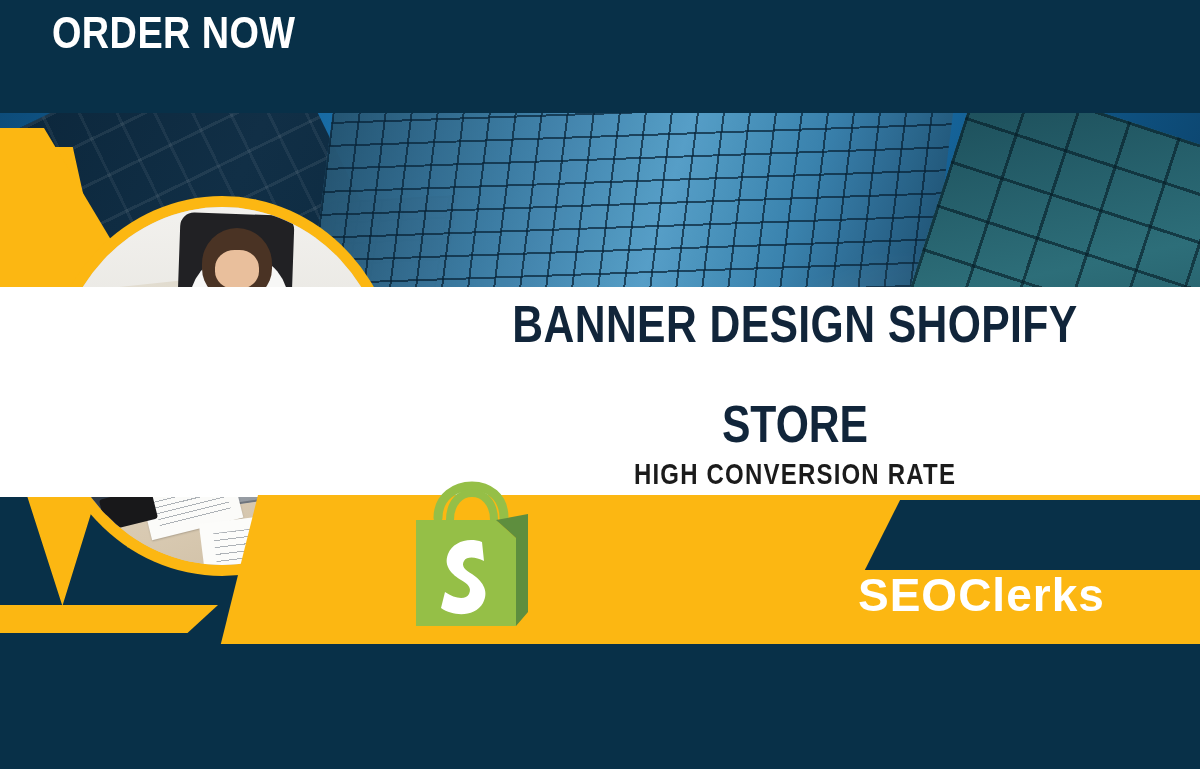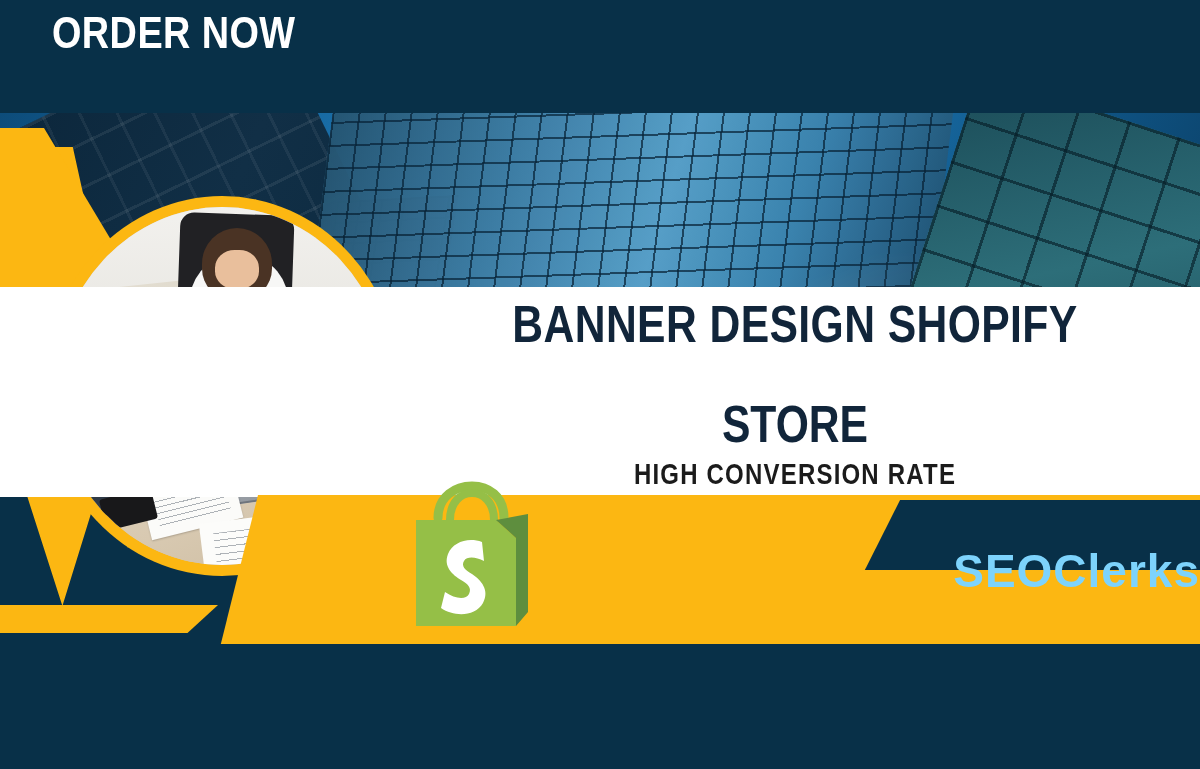--- a/index.html
+++ b/index.html
@@ -230,25 +230,25 @@
   }
   .order-now-label{
     position:absolute;left:52px;top:11px;
     color:#ffffff;
     font-family:"Liberation Sans Narrow","Liberation Sans",sans-serif;
     font-weight:bold;font-size:44px;line-height:1;letter-spacing:.5px;
     transform:scaleX(.86);transform-origin:left top;
     white-space:nowrap;
   }
   .brand{
-    position:absolute;left:858px;top:548px;width:342px;
-    color:#7dd3fc;
+    position:absolute;left:858px;top:572px;width:342px;
+    color:#ffffff;
     font-family:"Liberation Sans",sans-serif;
     font-weight:bold;font-size:46px;line-height:1;letter-spacing:1px;
-    text-align:right;white-space:nowrap;
+    text-align:left;white-space:nowrap;
   }
 </style>
 </head>
 <body>
 
 <div class="banner">
 
   <div class="photo">
     <div class="photo-sky"></div>
     <div class="tower-left"></div>

